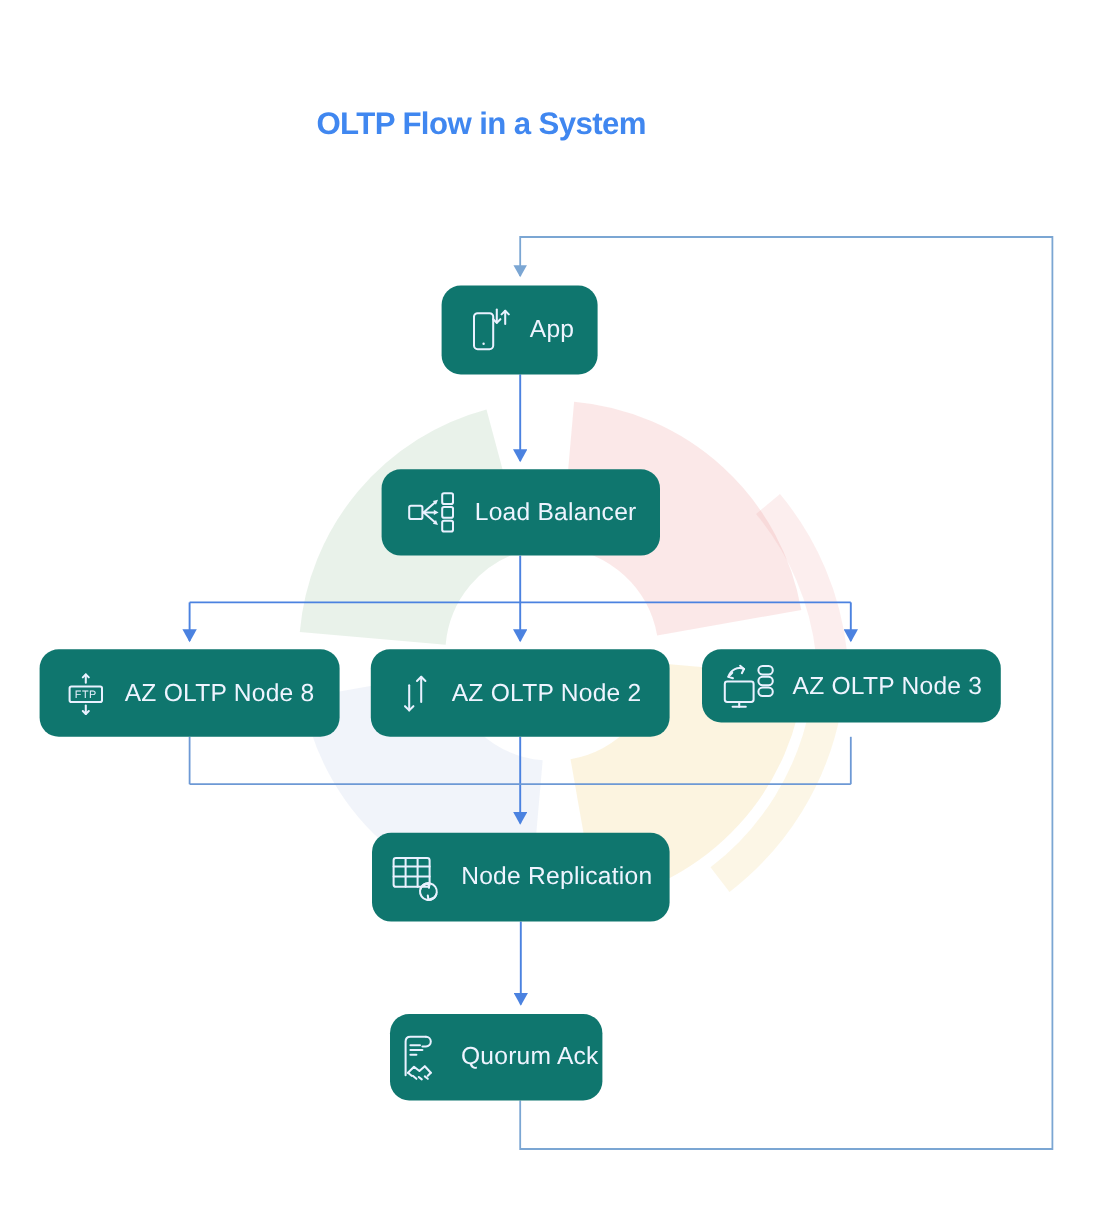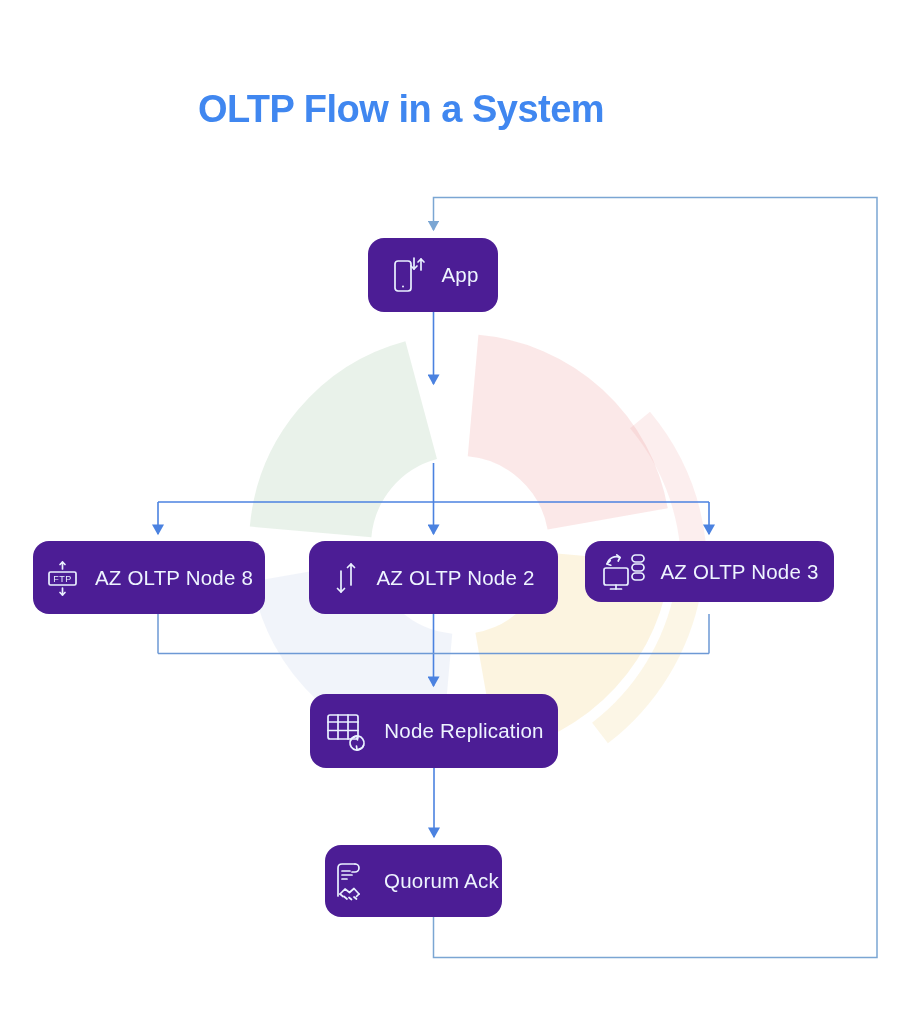--- a/index.html
+++ b/index.html
@@ -6,27 +6,27 @@
   #canvas{
     position:relative;
     width:911px;height:1024px;
     background:#ffffff;
     font-family:"Liberation Sans", sans-serif;
     overflow:hidden;
   }
   .diagram-title{
     position:absolute;top:88px;left:0;width:802px;
     text-align:center;
-    font-size:38px;font-weight:700;letter-spacing:-0.5px;
+    font-size:26px;font-weight:700;letter-spacing:-0.5px;
     color:#4087f0;
   }
   svg.layer{position:absolute;left:0;top:0;}
   .node{
     position:absolute;
-    background:#4c1d95;
+    background:#0f766e;
     border-radius:16px;
     display:flex;align-items:center;justify-content:center;
     gap:14px;
     color:#eef4ff;
     font-size:20.5px;font-weight:400;letter-spacing:0.2px;
     z-index:3;
   }
   .node .icn{flex:0 0 auto;display:block;}
   .icn path,.icn rect,.icn line,.icn circle,.icn polyline{
     fill:none;stroke:#e9f1ff;stroke-width:1.7;
@@ -86,22 +86,37 @@
       <rect x="8" y="8" width="16" height="30" rx="3"></rect>
       <circle cx="16" cy="33.5" r="1" class="fillwh"></circle>
       <line x1="27" y1="5" x2="27" y2="16"></line>
       <polyline points="24,13 27,16 30,13"></polyline>
       <line x1="34" y1="17" x2="34" y2="6"></line>
       <polyline points="31,9 34,6 37,9"></polyline>
     </svg>
     <span>App</span>
   </div>
 
+  <div class="node" style="left:318px;top:391px;width:232px;height:72px;">
+    <svg class="icn" width="44" height="40" viewBox="0 0 44 40">
+      <rect x="3" y="14.5" width="11" height="11" rx="1.5"></rect>
+      <line x1="15" y1="20" x2="24" y2="12.2"></line>
+      <line x1="15" y1="20" x2="24" y2="20"></line>
+      <line x1="15" y1="20" x2="24" y2="27.8"></line>
+      <polygon points="27,9.5 25.3,13.6 22.7,10.6" class="fillwh"></polygon>
+      <polygon points="27.5,20 23.5,17.8 23.5,22.2" class="fillwh"></polygon>
+      <polygon points="27,30.5 25.3,26.4 22.7,29.4" class="fillwh"></polygon>
+      <rect x="30.5" y="4" width="9" height="9" rx="1.5"></rect>
+      <rect x="30.5" y="15.5" width="9" height="9" rx="1.5"></rect>
+      <rect x="30.5" y="27" width="9" height="9" rx="1.5"></rect>
+    </svg>
+    <span>Load Balancer</span>
+  </div>
 
-  <div class="node" style="left:33px;top:541px;width:232px;height:73px;">
+  <div class="node" style="left:33px;top:541px;width:250px;height:73px;">
     <svg class="icn" width="36" height="44" viewBox="0 0 36 44">
       <rect x="4" y="16" width="27" height="13" rx="1.5"></rect>
       <text x="17.5" y="26" text-anchor="middle" font-size="9" letter-spacing="0.5">FTP</text>
       <line x1="17.5" y1="13" x2="17.5" y2="6"></line>
       <polyline points="15,8.5 17.5,6 20,8.5"></polyline>
       <line x1="17.5" y1="32" x2="17.5" y2="39"></line>
       <polyline points="15,36.5 17.5,39 20,36.5"></polyline>
     </svg>
     <span>AZ OLTP Node 8</span>
   </div>

